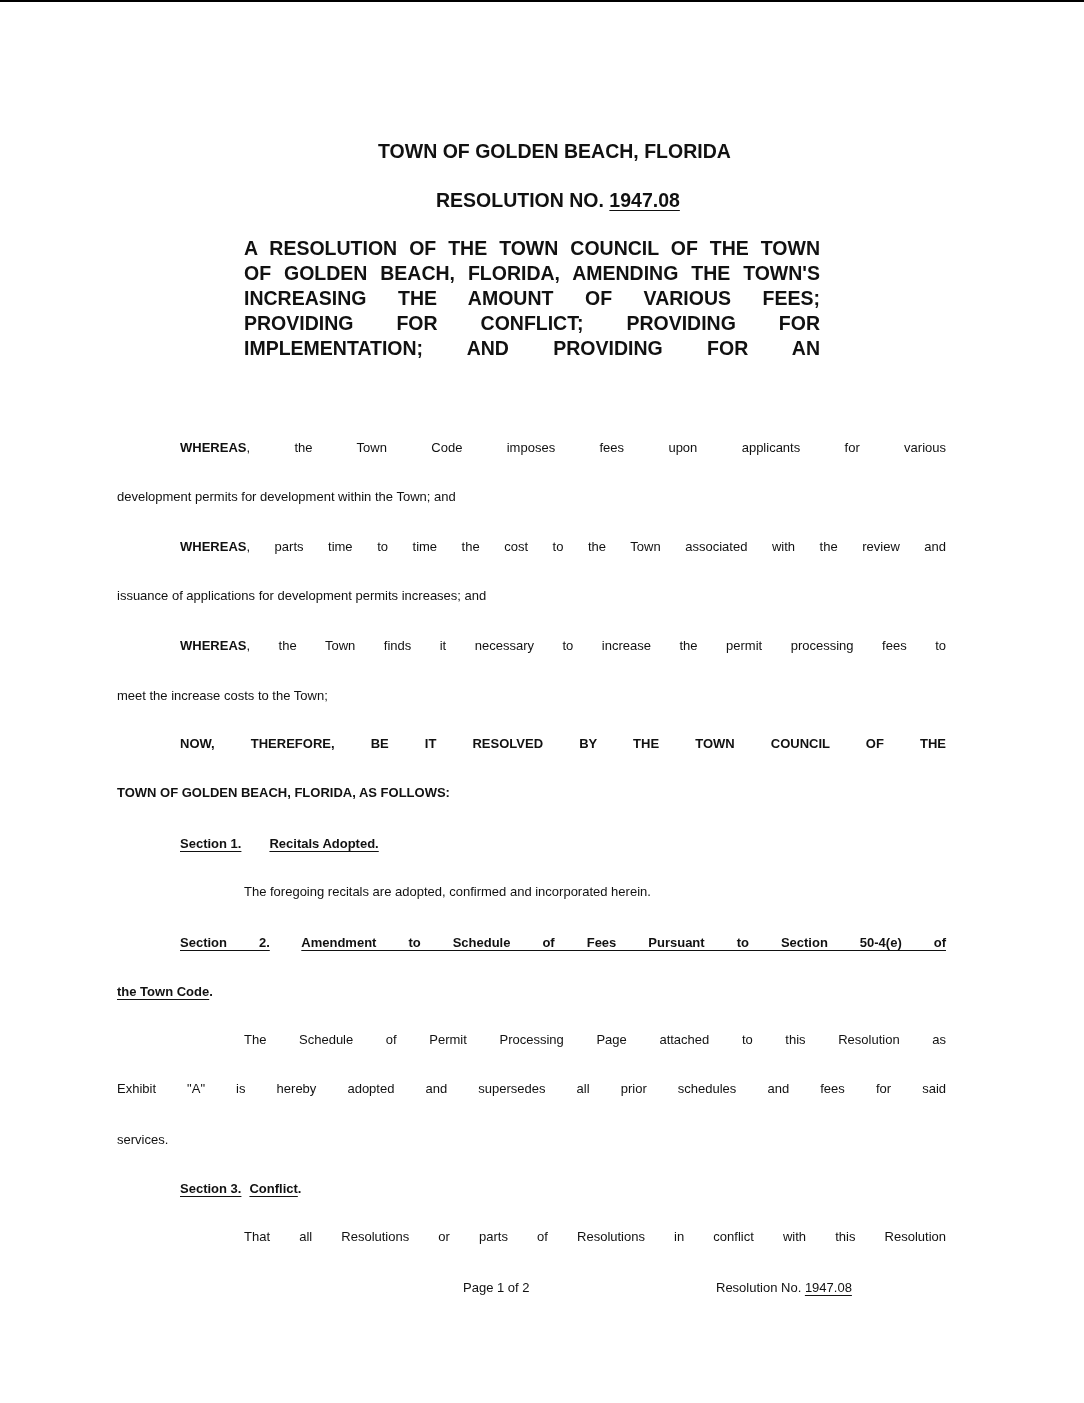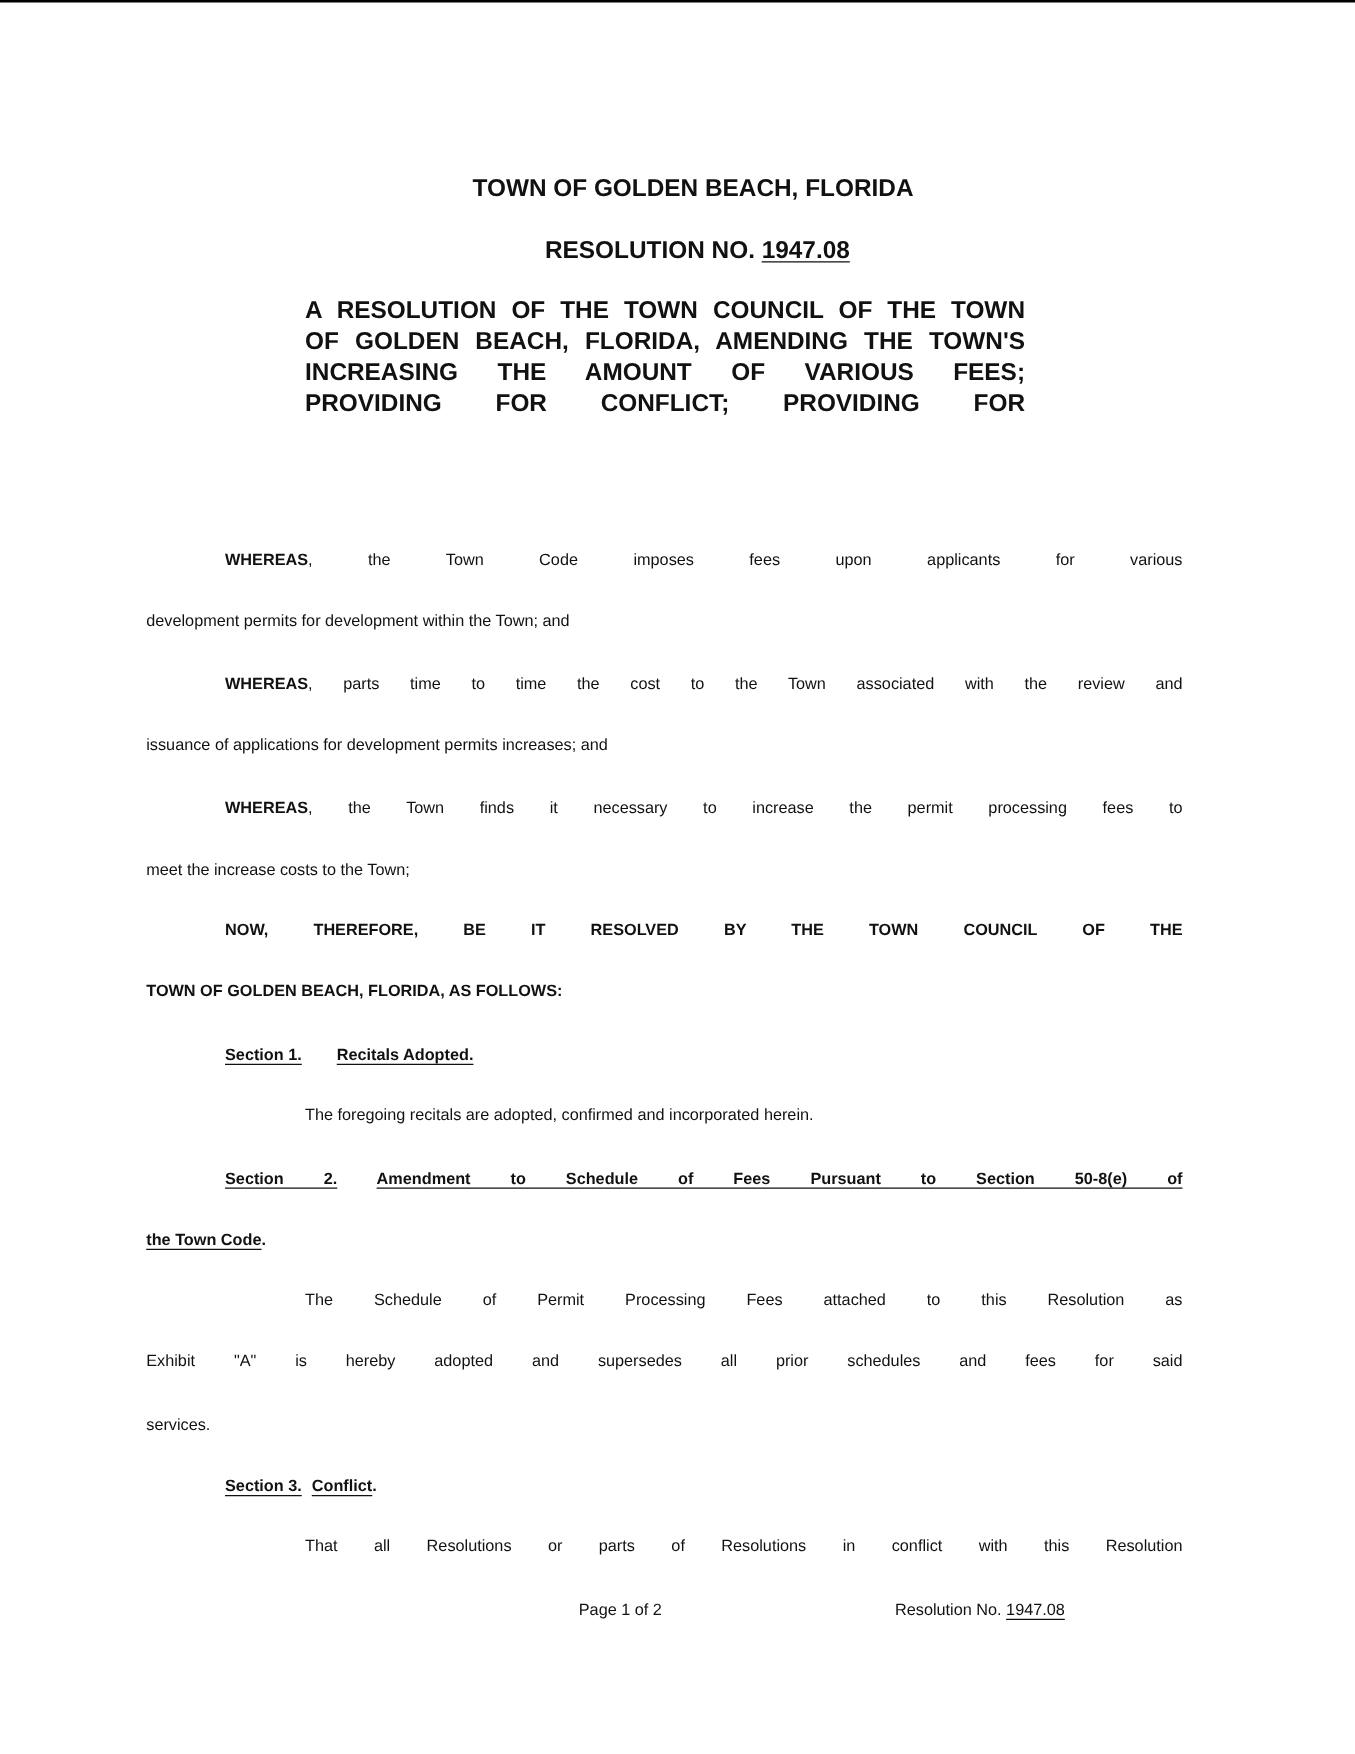--- a/index.html
+++ b/index.html
@@ -26,40 +26,41 @@
 <div class="topline"></div>
 
 <div class="abs hdr" style="left:343px; top:140px;">TOWN OF GOLDEN BEACH, FLORIDA</div>
 <div class="abs hdr" style="left:401px; top:189px;"><span>RESOLUTION NO. </span><span class="u">1947.08</span></div>
 
 <div class="title-block">
   <span class="jl">A RESOLUTION OF THE TOWN COUNCIL OF THE TOWN</span>
   <span class="jl">OF GOLDEN BEACH, FLORIDA, AMENDING THE TOWN'S</span>
   <span class="jl">INCREASING THE AMOUNT OF VARIOUS FEES;</span>
   <span class="jl">PROVIDING FOR CONFLICT; PROVIDING FOR</span>
+  <span class="jl">IMPLEMENTATION; AND PROVIDING FOR AN</span>
 </div>
 
 <div class="para-line ind1" style="top:436px;"><span class="b">WHEREAS</span><span>, the Town Code imposes fees upon applicants for various</span></div>
 <div class="para-line full left" style="top:485px;">development permits for development within the Town; and</div>
 
 <div class="para-line ind1" style="top:535px;"><span class="b">WHEREAS</span><span>, parts time to time the cost to the Town associated with the review and</span></div>
 <div class="para-line full left" style="top:584px;">issuance of applications for development permits increases; and</div>
 
 <div class="para-line ind1" style="top:634px;"><span class="b">WHEREAS</span><span>, the Town finds it necessary to increase the permit processing fees to</span></div>
 <div class="para-line full left" style="top:684px;">meet the increase costs to the Town;</div>
 
 <div class="para-line ind1 b" style="top:732px;">NOW, THEREFORE, BE IT RESOLVED BY THE TOWN COUNCIL OF THE</div>
 <div class="para-line full left b" style="top:781px;">TOWN OF GOLDEN BEACH, FLORIDA, AS FOLLOWS:</div>
 
 <div class="para-line b" style="left:180px; top:832px;"><span class="u">Section 1.</span><span style="display:inline-block; width:28px;"></span><span class="u">Recitals Adopted.</span></div>
 <div class="para-line" style="left:244px; top:880px;">The foregoing recitals are adopted, confirmed and incorporated herein.</div>
 
-<div class="para-line ind1 b" style="top:931px;"><span class="u">Section 2.</span> <span class="u">Amendment to Schedule of Fees Pursuant to Section 50-8(e) of</span></div>
+<div class="para-line ind1 b" style="top:931px;"><span class="u">Section 2.</span> <span class="u">Amendment to Schedule of Fees Pursuant to Section 50-4(e) of</span></div>
 <div class="para-line full left b" style="top:980px;"><span class="u">the Town Code</span><span>.</span></div>
-<div class="para-line ind2" style="top:1028px;">The Schedule of Permit Processing Fees attached to this Resolution as</div>
+<div class="para-line ind2" style="top:1028px;">The Schedule of Permit Processing Page attached to this Resolution as</div>
 <div class="para-line full" style="top:1077px;">Exhibit "A" is hereby adopted and supersedes all prior schedules and fees for said</div>
 <div class="para-line full left" style="top:1128px;">services.</div>
 
 <div class="para-line b" style="left:180px; top:1177px;"><span class="u">Section 3.</span><span style="display:inline-block; width:8px;"></span><span class="u">Conflict</span><span>.</span></div>
 <div class="para-line ind2" style="top:1225px;">That all Resolutions or parts of Resolutions in conflict with this Resolution</div>
 
 <div class="para-line" style="left:463px; top:1276px;">Page 1 of 2</div>
 <div class="para-line" style="left:716px; top:1276px;"><span>Resolution No. </span><span class="u">1947.08</span></div>
 
 </body></html>

